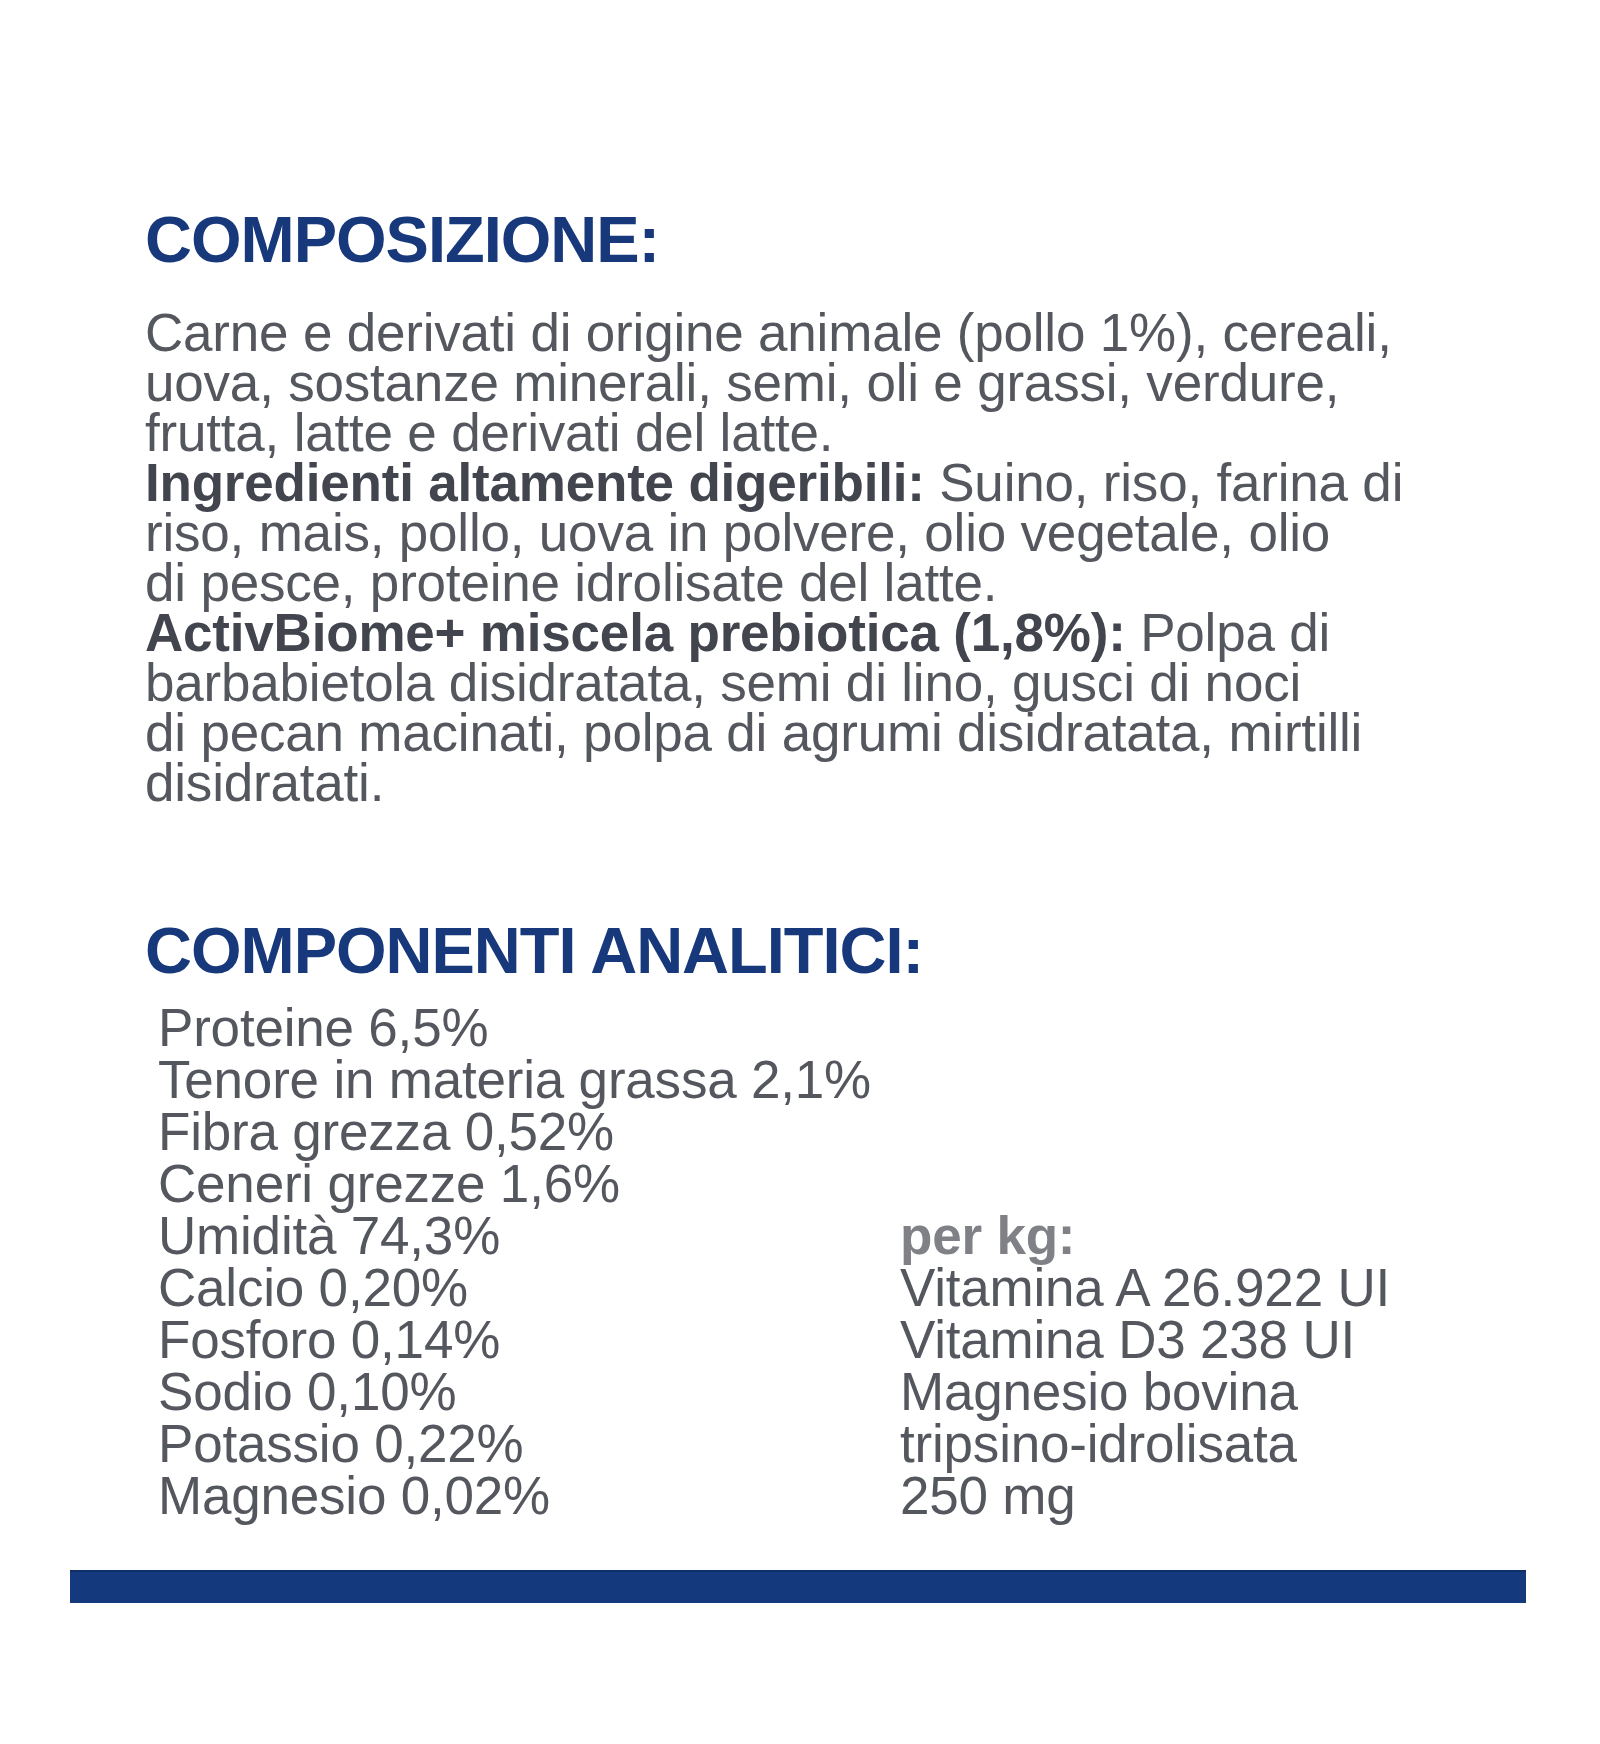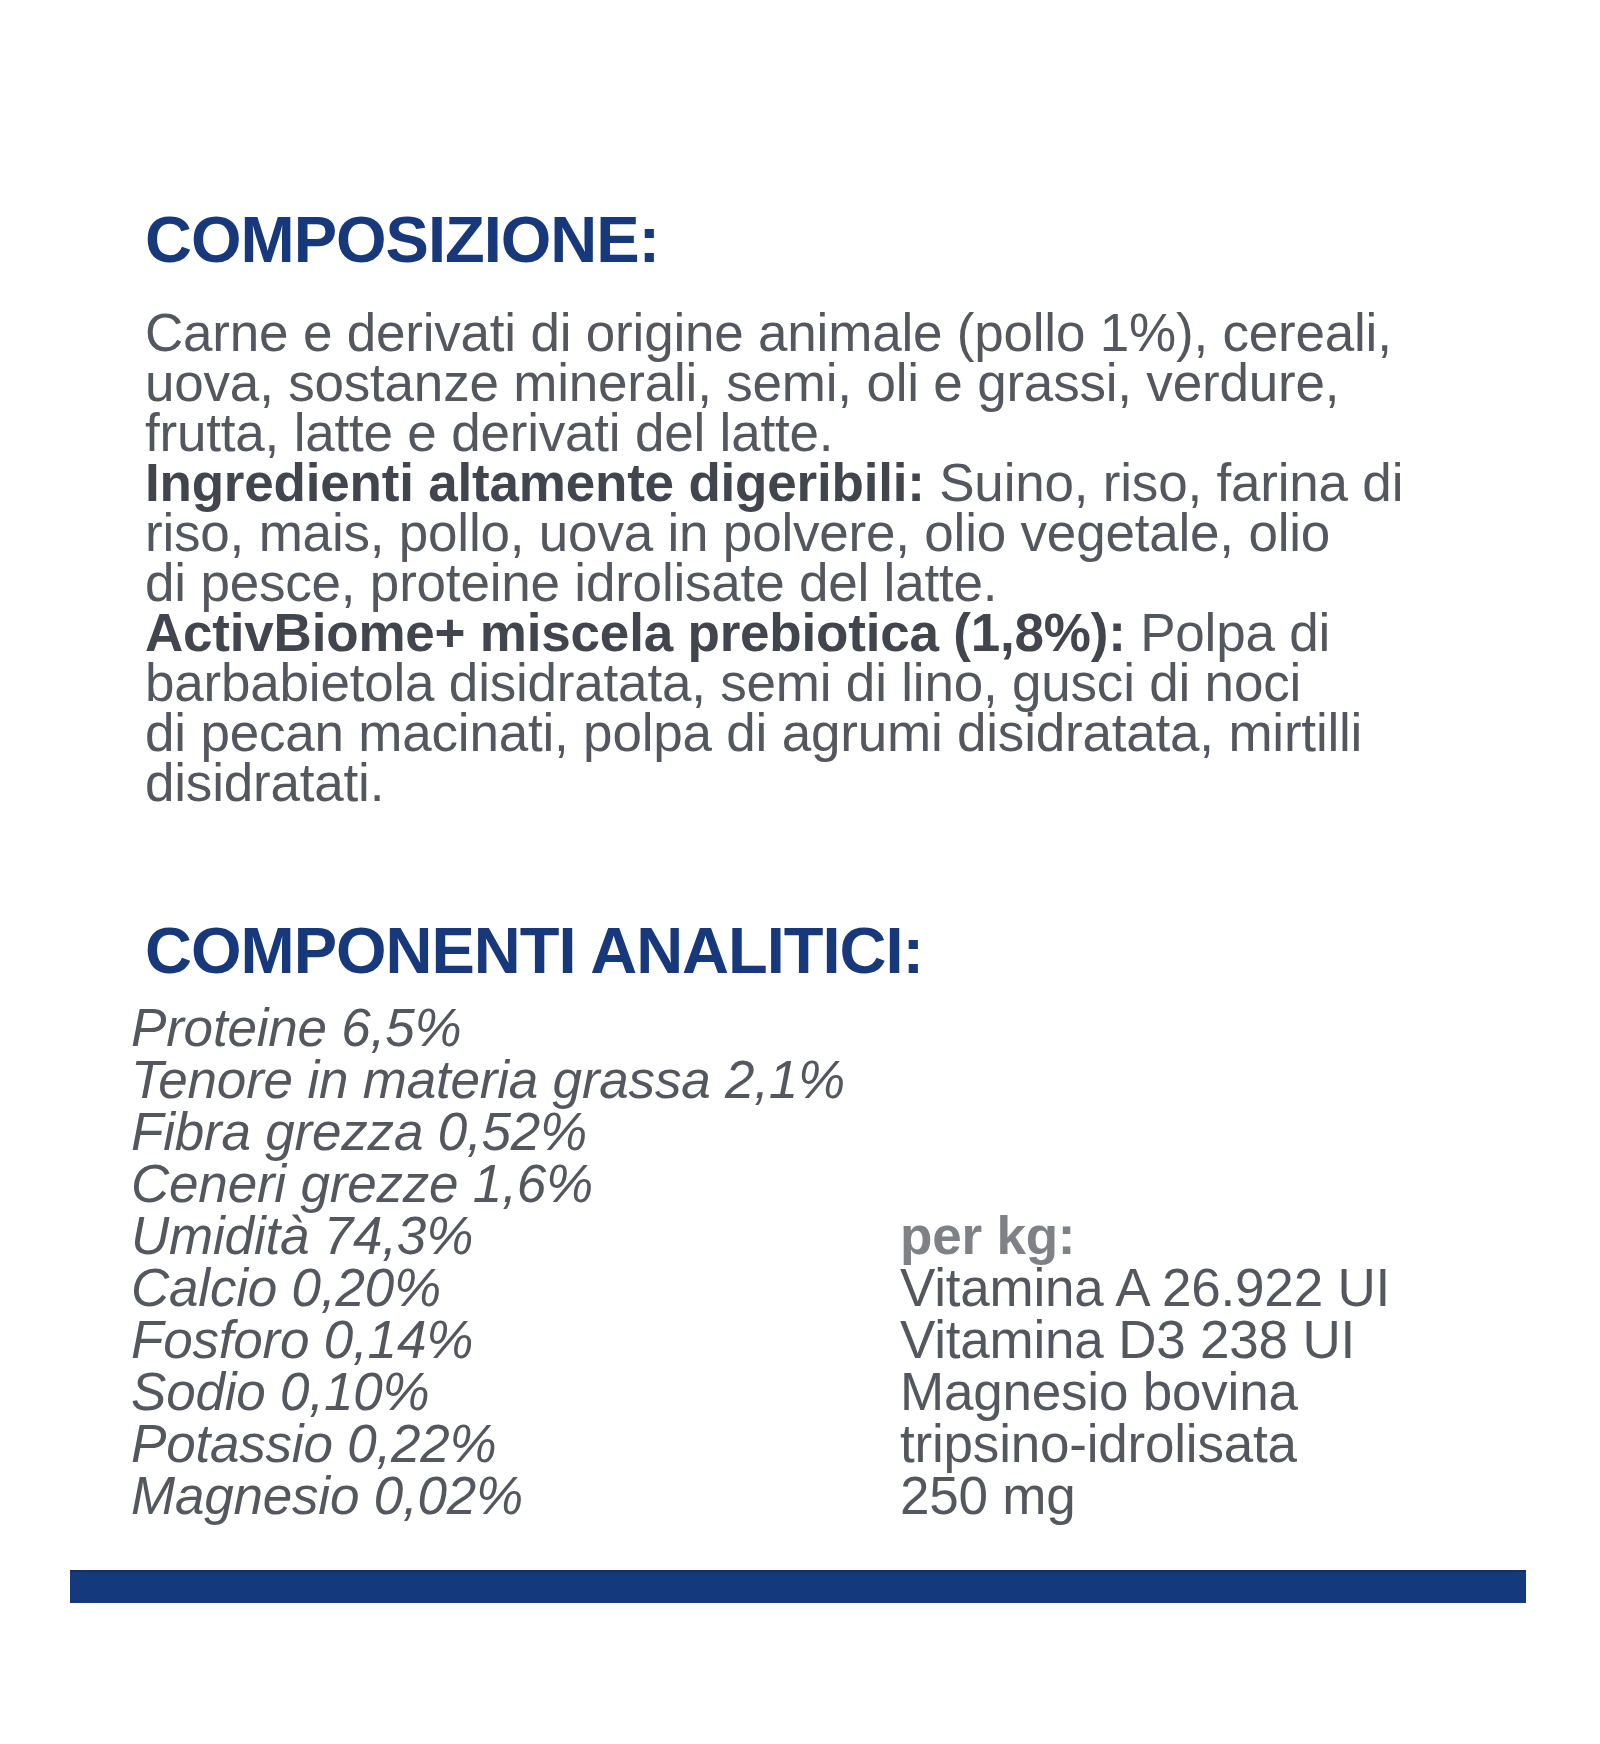--- a/index.html
+++ b/index.html
@@ -29,23 +29,22 @@
   #heading-composition { top: 207px; }
   #heading-analytics  { top: 918px; }
 
   .composition-block {
     position: absolute;
     left: 145px;
     top: 308px;
   }
   .analytics-left {
     position: absolute;
-    left: 131px;
+    left: 158px;
     top: 1002px;
-    font-style: italic;
   }
   .analytics-right {
     position: absolute;
     left: 900px;
     top: 1210px;
   }
   .text-line {
     font-size: 53px;
     line-height: 50px;
     color: #55575e;

